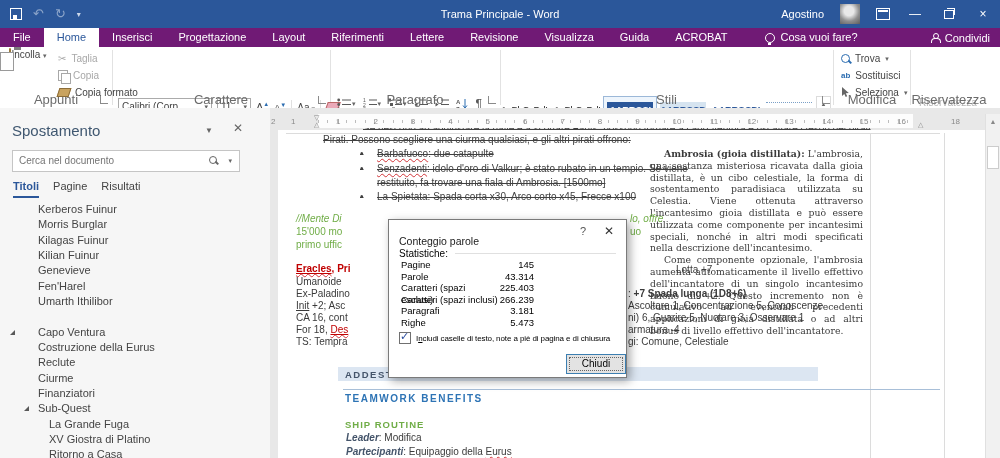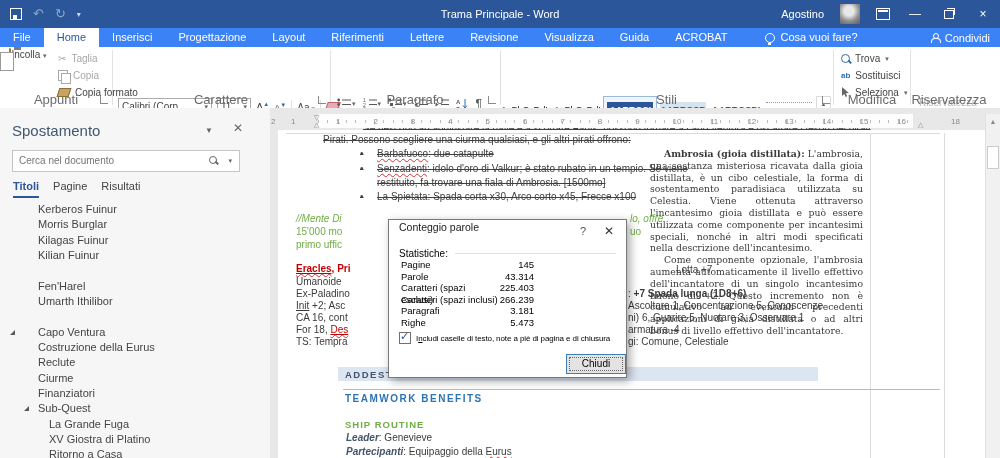--- a/index.html
+++ b/index.html
@@ -15,21 +15,21 @@
   .wtitle{position:absolute;left:0;right:0;top:0;height:28px;line-height:28px;text-align:center;
           font-size:11px;color:#fff;}
   .tbright{position:absolute;right:8px;top:0;height:28px;display:flex;align-items:center;gap:16px;font-size:11px;}
   .avatar{width:20px;height:20px;background:radial-gradient(circle at 45% 35%,#e8e8e8 0 28%,#8f8f8f 60%,#5c5c5c 100%);}
   .wbtn{font-size:12px;color:#fff;width:18px;text-align:center;}
   .ropts{width:12px;height:10px;border:1px solid #fff;position:relative;}
   .ropts:before{content:"";position:absolute;left:1px;top:1px;right:1px;height:2px;background:#fff;}
   .restore i{display:block;width:8px;height:7px;border:1px solid #fff;margin:0 auto;position:relative;}
   .restore i:before{content:"";position:absolute;left:2px;top:-3px;width:7px;height:6px;border:1px solid #fff;border-left:none;border-bottom:none;}
   
-  .tabrow{position:absolute;top:28px;left:0;right:0;height:19px;background:#3b82f6;color:#fff;
+  .tabrow{position:absolute;top:28px;left:0;right:0;height:19px;background:#701a75;color:#fff;
           font-size:11px;display:flex;}
   .tabs{display:flex;}
   .tab{padding:0 13px;line-height:19px;}
   .tab.active{background:#fff;color:#2b579a;}
   .tellme{display:flex;align-items:center;gap:6px;margin-left:24px;line-height:19px;}
   .bulb{width:8px;height:8px;border:1px solid #fff;border-radius:50%;position:relative;}
   .bulb:after{content:"";position:absolute;left:2px;bottom:-3px;width:3px;height:2px;background:#fff;}
   .sharebtn{position:absolute;right:10px;top:0;height:19px;display:flex;align-items:center;gap:5px;}
   .person{width:9px;height:9px;position:relative;}
   .person:before{content:"";position:absolute;left:2.5px;top:0;width:4px;height:4px;border:1px solid #fff;border-radius:50%;}
@@ -130,21 +130,21 @@
   .cliptop span{display:inline-block;margin-top:-5px;}
   .teamwork{color:#2e74b5;font-weight:bold;letter-spacing:1.5px;font-size:10px;}
   .ship{color:#70ad47;font-weight:bold;letter-spacing:1px;font-size:9.5px;}
   .itblue{font-style:italic;font-weight:bold;color:#44546a;}
   .vscroll{position:absolute;right:0;top:114px;width:14px;bottom:0;background:#f1f1f1;border-left:1px solid #e0e0e0;z-index:4;}
   .sarrow{position:absolute;left:0;right:0;top:4px;text-align:center;font-size:7px;color:#888;}
   .sthumb{position:absolute;left:1px;right:1px;top:32px;height:21px;background:#fff;border:1px solid #ccc;}
   
   .dialog{position:absolute;left:388px;top:219px;width:237px;height:157px;background:#fff;
           border:1px solid #7a7a7a;box-shadow:3px 3px 9px rgba(0,0,0,.35);z-index:50;color:#000;}
-  .dtitle{position:absolute;left:10px;top:1px;font-size:10.5px;color:#1a1a1a;}
+  .dtitle{position:absolute;left:10px;top:15px;font-size:10.5px;color:#1a1a1a;}
   .dhelp{position:absolute;right:40px;top:5px;font-size:11px;color:#555;}
   .dclose{position:absolute;right:12px;top:4px;font-size:12px;color:#333;}
   .dstatslabel{position:absolute;left:10px;top:28px;font-size:10px;}
   .statline{position:absolute;left:66px;top:33px;right:10px;border-top:1px solid #e0e0e0;}
   .dstats{position:absolute;left:12px;top:39px;width:133px;}
   .drow{display:flex;justify-content:space-between;height:11.6px;line-height:11.6px;font-size:9.5px;}
   .dcheck{position:absolute;left:10px;top:112px;display:flex;gap:5px;align-items:center;}
   .cb{width:10px;height:10px;border:1px solid #707070;background:#fff;position:relative;flex:none;}
   .cb span{position:absolute;left:0px;top:-3px;font-size:11px;color:#2b4d9e;}
   .cblabel{font-size:8px;letter-spacing:-0.1px;white-space:nowrap;}
@@ -433,20 +433,21 @@
     <div class="navtabs">
         <div class="navtab active">Titoli</div>
         <div class="navtab">Pagine</div>
         <div class="navtab">Risultati</div>
       </div>
     <div class="navlist">
         <div class="navitem" style="top: 0px; padding-left: 38px;"><span>Kerberos Fuinur</span></div>
         <div class="navitem" style="top: 15.33px; padding-left: 38px;"><span>Morris Burglar</span></div>
         <div class="navitem" style="top: 30.66px; padding-left: 38px;"><span>Kilagas Fuinur</span></div>
         <div class="navitem" style="top: 45.99px; padding-left: 38px;"><span>Kilian Fuinur</span></div>
+        <div class="navitem" style="top: 61.32px; padding-left: 38px;"><span>Genevieve</span></div>
         <div class="navitem" style="top: 76.65px; padding-left: 38px;"><span>Fen'Harel</span></div>
         <div class="navitem" style="top: 91.98px; padding-left: 38px;"><span>Umarth Ithilibor</span></div>
         <div class="navitem" style="top: 122.64px; padding-left: 38px;"><span class="exp" style="left: 10px;"></span><span>Capo Ventura</span></div>
         <div class="navitem" style="top: 137.97px; padding-left: 38px;"><span>Costruzione della Eurus</span></div>
         <div class="navitem" style="top: 153.3px; padding-left: 38px;"><span>Reclute</span></div>
         <div class="navitem" style="top: 168.63px; padding-left: 38px;"><span>Ciurme</span></div>
         <div class="navitem" style="top: 183.96px; padding-left: 38px;"><span>Finanziatori</span></div>
         <div class="navitem" style="top: 199.29px; padding-left: 38px;"><span class="exp" style="left: 24px;"></span><span>Sub-Quest</span></div>
         <div class="navitem" style="top: 214.62px; padding-left: 49px;"><span>La Grande Fuga</span></div>
         <div class="navitem" style="top: 229.95px; padding-left: 49px;"><span>XV Giostra di Platino</span></div>
@@ -517,21 +518,21 @@
       <div class="docline" style="left: 296px; top: 300px;"><span class="ul">Init</span><span> +2; Asc</span></div>
       <div class="docline" style="left: 628px; top: 300px;"><span>Ascoltare 1, Concentrazione 5, Conoscenze</span></div>
       <div class="docline" style="left: 296px; top: 312px;"><span>CA 16, cont</span></div>
       <div class="docline" style="left: 628px; top: 312px;"><span>ni) 6, Guarire 5, Nuotare 3, Osservare 1</span></div>
       <div class="docline" style="left: 296px; top: 324px;"><span>For 18, </span><span class="red ul"><span class="sq">Des</span></span></div>
       <div class="docline" style="left: 628px; top: 324px;"><span>armatura -4</span></div>
       <div class="docline" style="left: 296px; top: 336px;"><span>TS: Tempra</span></div>
       <div class="docline" style="left: 628px; top: 336px;"><span>gi: Comune, Celestiale</span></div>
       <div class="docline" style="left: 345px; top: 393px;"><span class="teamwork">TEAMWORK BENEFITS</span></div>
       <div class="docline" style="left: 345px; top: 419px;"><span class="ship">SHIP ROUTINE</span></div>
-      <div class="docline" style="left: 346px; top: 432px;"><span class="itblue">Leader</span><span>: Genevieve</span></div>
+      <div class="docline" style="left: 346px; top: 432px;"><span class="itblue">Leader</span><span>: Modifica</span></div>
       <div class="docline" style="left: 346px; top: 446px;"><span class="itblue">Partecipanti</span><span>: Equipaggio della </span><span><span class="sq">Eurus</span></span></div>
     </div>
 
   <div class="vscroll">
     <div class="sarrow">▲</div>
     <div class="sthumb"></div>
   </div>
 
   <div class="dialog">
     <div class="dtitle">Conteggio parole</div>

